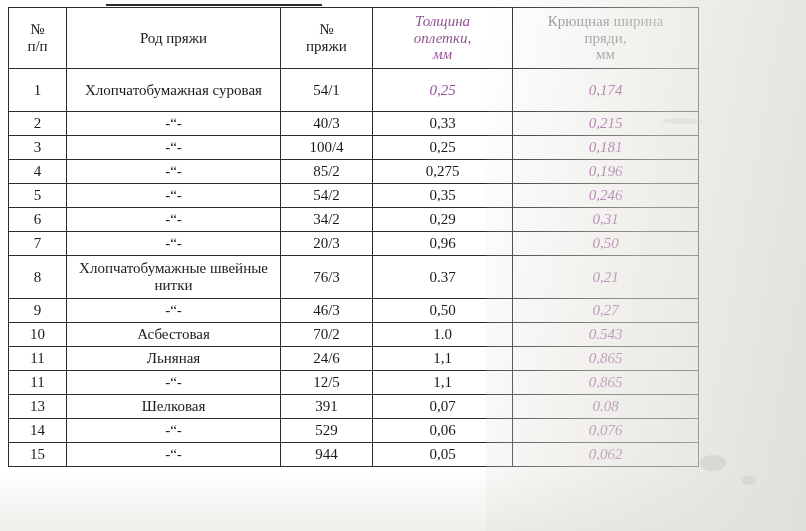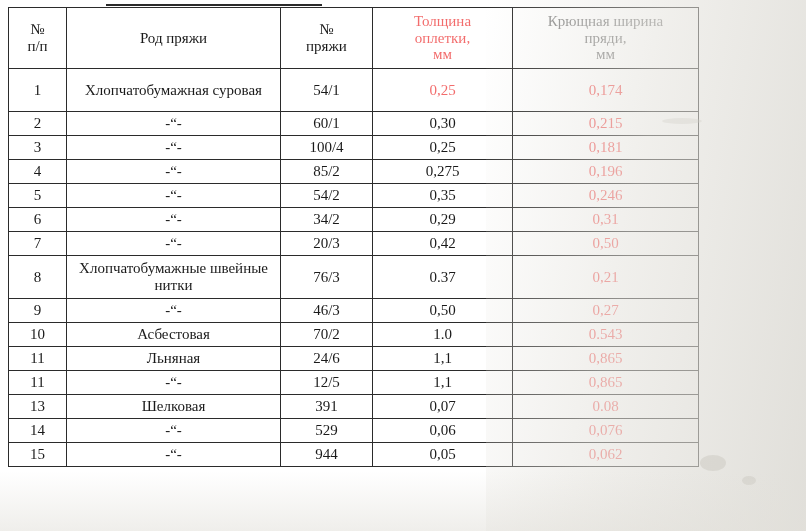--- a/index.html
+++ b/index.html
@@ -69,22 +69,23 @@
     height: 58px;
   }
   .col-no { width: 58px; }
   .col-kind { width: 214px; }
   .col-num { width: 92px; }
   .col-thick { width: 140px; }
   .col-width { width: 186px; }
 
   .hdr-stack span { display: block; }
   .faded {
-    color: #ef4444;
+    color: #701a75;
     opacity: 0.78;
+    font-style: italic;
   }
   .faded-more {
     color: #585858;
     opacity: 0.7;
   }
   td.row-no {
     font-size: 15px;
   }
   td.kind {
     line-height: 1.15;
@@ -155,22 +156,22 @@
       <tr class="tall">
         <td class="row-no">1</td>
         <td class="kind">Хлопчатобумажная суровая</td>
         <td>54/1</td>
         <td class="faded">0,25</td>
         <td class="faded">0,174</td>
       </tr>
       <tr class="norm">
         <td class="row-no">2</td>
         <td class="kind ditto">-“-</td>
-        <td>60/1</td>
-        <td>0,30</td>
+        <td>40/3</td>
+        <td>0,33</td>
         <td class="faded">0,215</td>
       </tr>
       <tr class="norm">
         <td class="row-no">3</td>
         <td class="kind ditto">-“-</td>
         <td>100/4</td>
         <td>0,25</td>
         <td class="faded">0,181</td>
       </tr>
       <tr class="norm">
@@ -191,21 +192,21 @@
         <td class="row-no">6</td>
         <td class="kind ditto">-“-</td>
         <td>34/2</td>
         <td>0,29</td>
         <td class="faded">0,31</td>
       </tr>
       <tr class="norm">
         <td class="row-no">7</td>
         <td class="kind ditto">-“-</td>
         <td>20/3</td>
-        <td>0,42</td>
+        <td>0,96</td>
         <td class="faded">0,50</td>
       </tr>
       <tr class="tall">
         <td class="row-no">8</td>
         <td class="kind">Хлопчатобумажные швейные нитки</td>
         <td>76/3</td>
         <td>0.37</td>
         <td class="faded">0,21</td>
       </tr>
       <tr class="norm">

